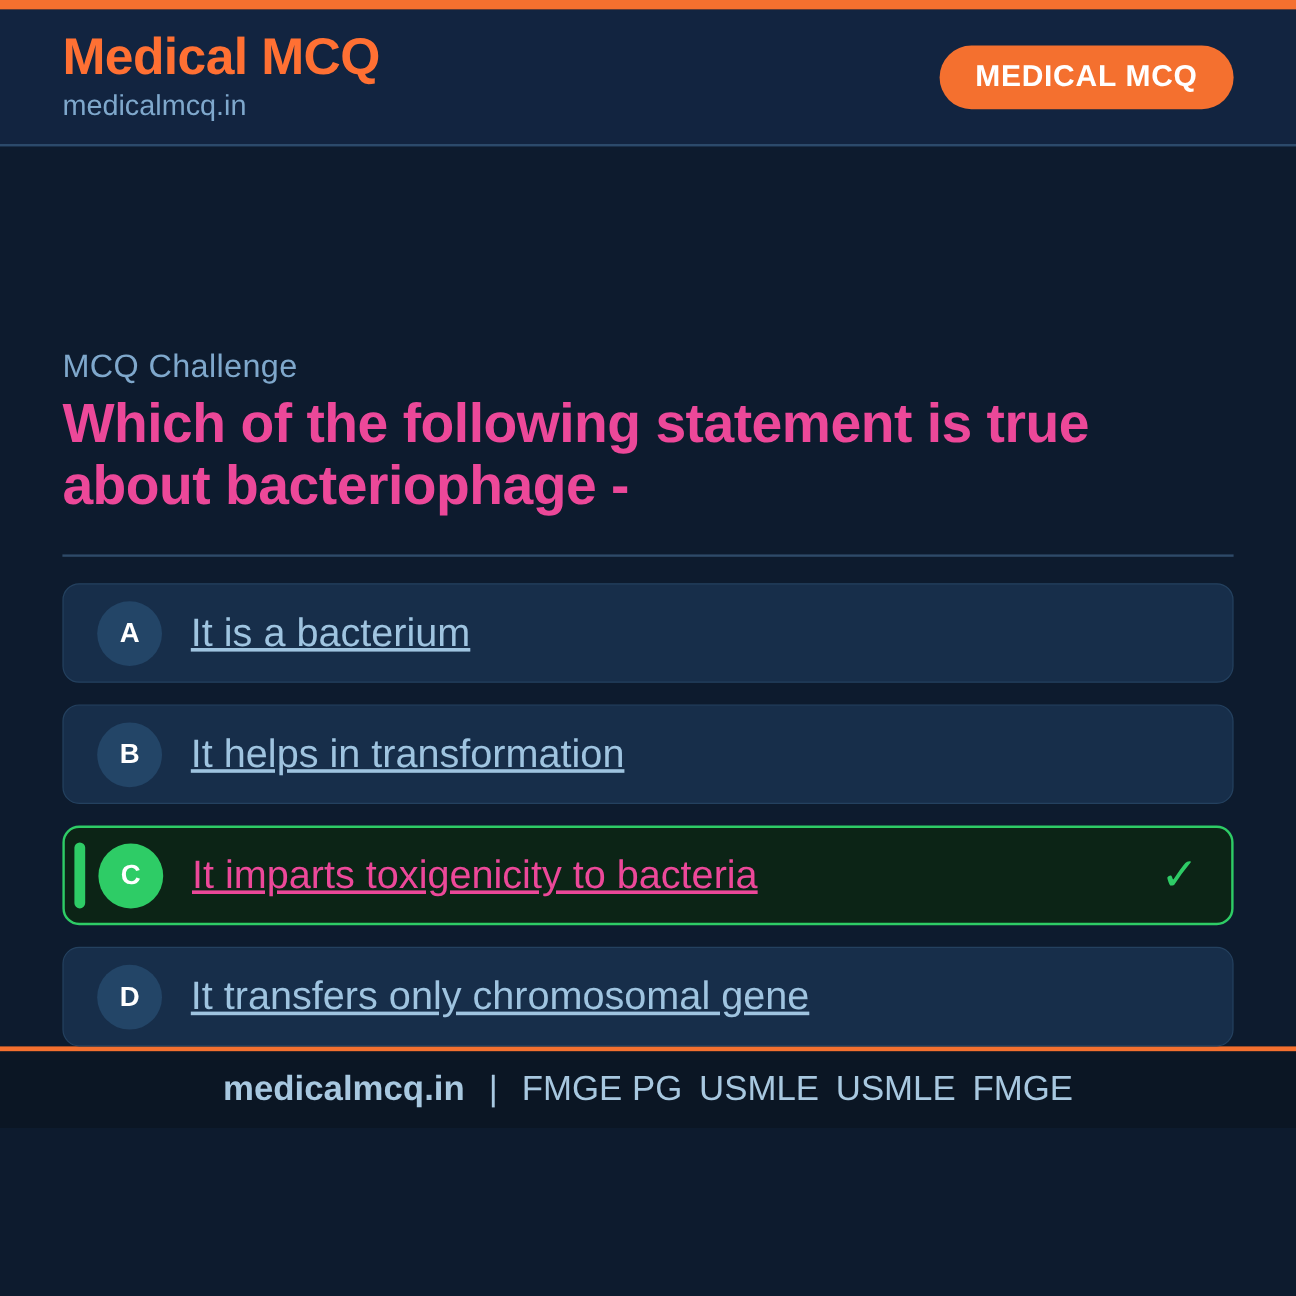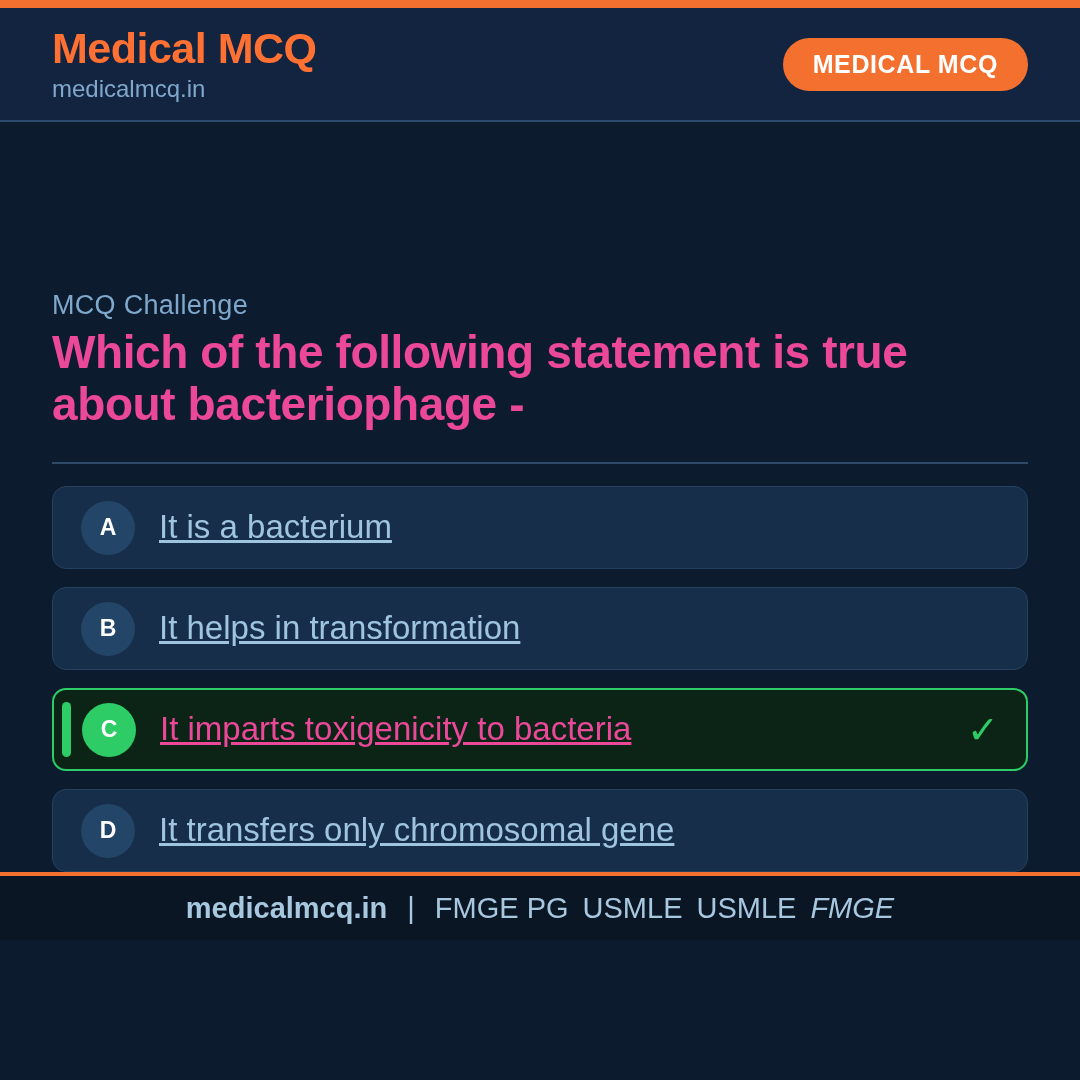--- a/index.html
+++ b/index.html
@@ -198,21 +198,21 @@
     align-items: center;
     gap: 0px;
     color: #a8c8e0;
     font-size: 29px;
     white-space: nowrap;
   }
   .footer-site { font-weight: bold; color: #a8c8e0; }
   .footer-sep { padding: 0 20px; color: #a8c8e0; }
   .footer-label { padding-right: 14px; }
   .footer-exam { padding-right: 14px; }
-  .footer-exam:last-child { padding-right: 0; font-style: italic; }
+  .footer-exam:last-child { padding-right: 0; }
 </style>
 </head>
 <body>
 
 <div class="page">
 
   <div class="top-strip"></div>
 
   <div class="header">
     <div class="brand">

